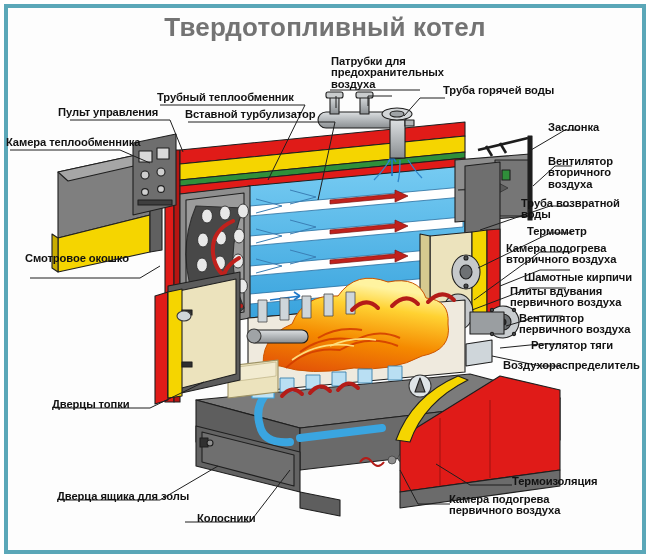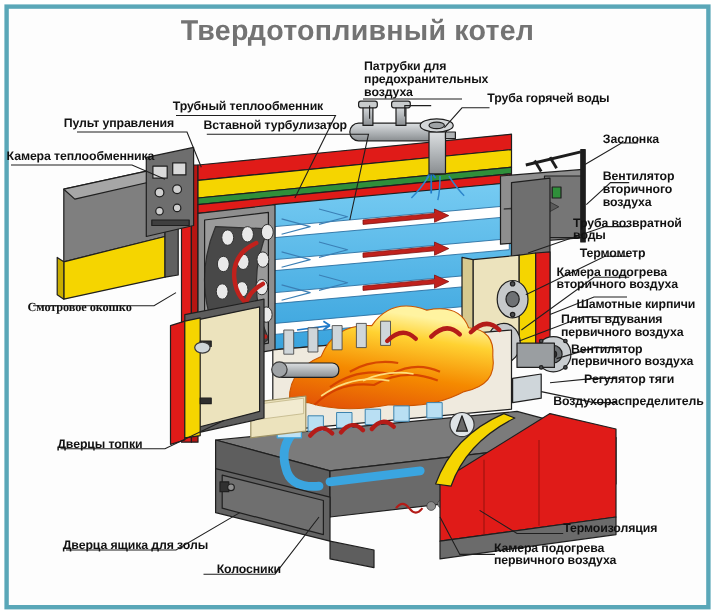--- a/index.html
+++ b/index.html
@@ -395,21 +395,21 @@
   <div class="lbl" style="left:510px;top:286px;">Плиты вдувания
 первичного воздуха</div>
 
   <div class="lbl" style="left:519px;top:313px;">Вентилятор
 первичного воздуха</div>
 
   <div class="lbl" style="left:531px;top:340px;">Регулятор тяги</div>
 
   <div class="lbl" style="left:503px;top:360px;">Воздухораспределитель</div>
 
-  <div class="lbl" style="left:25px;top:275px;font-family:Liberation Serif, serif;">Смотровое окошко</div>
+  <div class="lbl" style="left:25px;top:253px;">Смотровое окошко</div>
 
   <div class="lbl" style="left:52px;top:399px;">Дверцы топки</div>
 
   <div class="lbl" style="left:57px;top:491px;">Дверца ящика для золы</div>
 
   <div class="lbl" style="left:182px;top:513px;padding-left:15px;">Колосники</div>
 
   <div class="lbl" style="left:512px;top:476px;">Термоизоляция</div>
 
   <div class="lbl" style="left:449px;top:494px;">Камера подогрева

